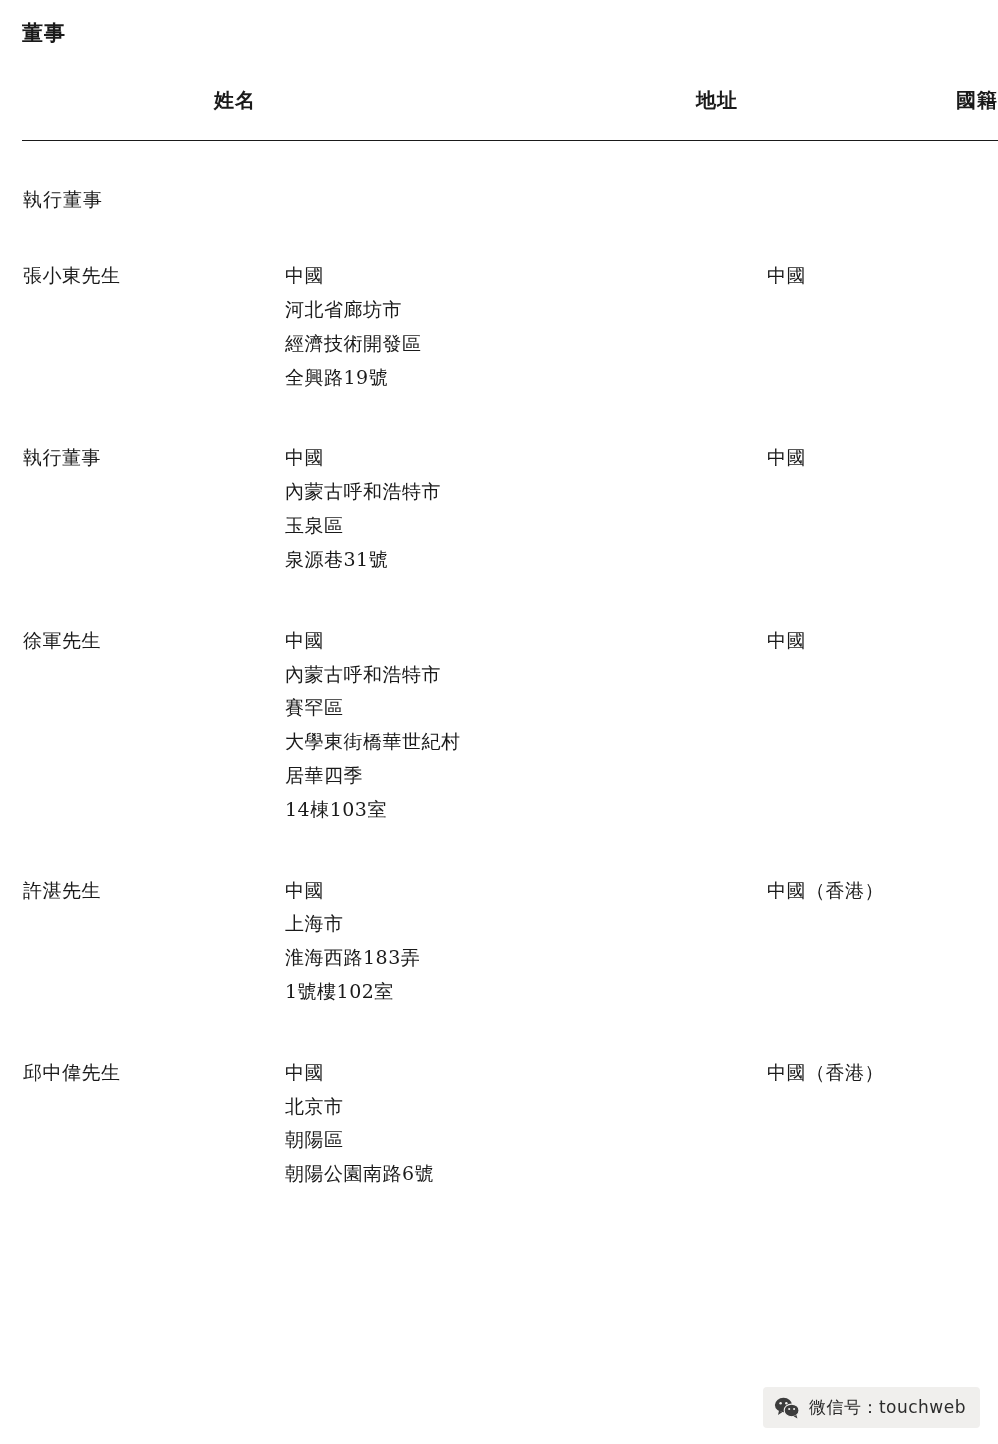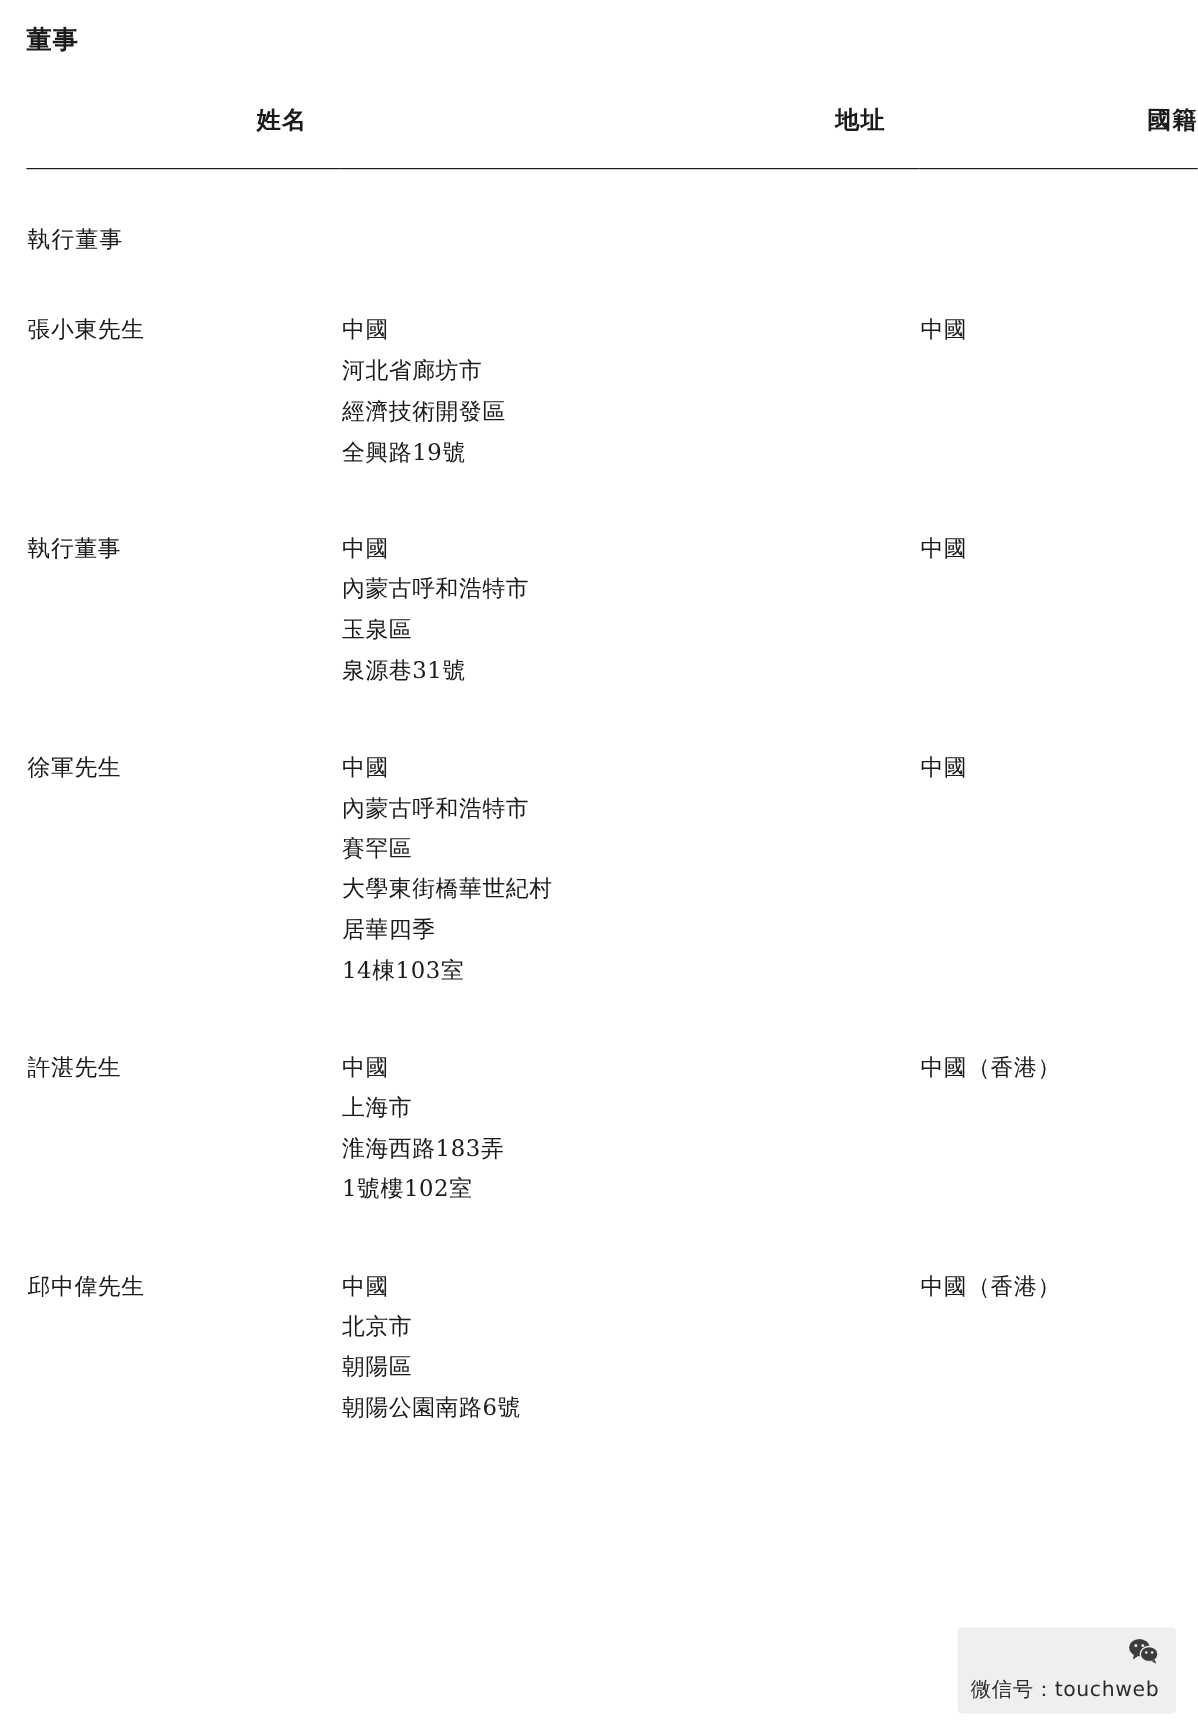--- a/index.html
+++ b/index.html
@@ -76,21 +76,20 @@
   .watermark {
     position: absolute;
     right: 18px;
     bottom: 16px;
     display: flex;
     align-items: flex-end;
     gap: 9px;
     background: #f0efed;
     border-radius: 4px;
     padding: 9px 14px 9px 11px;
-    flex-direction: column;
   }
   .watermark .wc-icon {
     width: 26px;
     height: 22px;
     flex: 0 0 auto;
     position: relative;
   }
   .watermark .wc-text {
     font-size: 17px;
     color: #2b2b2b;

